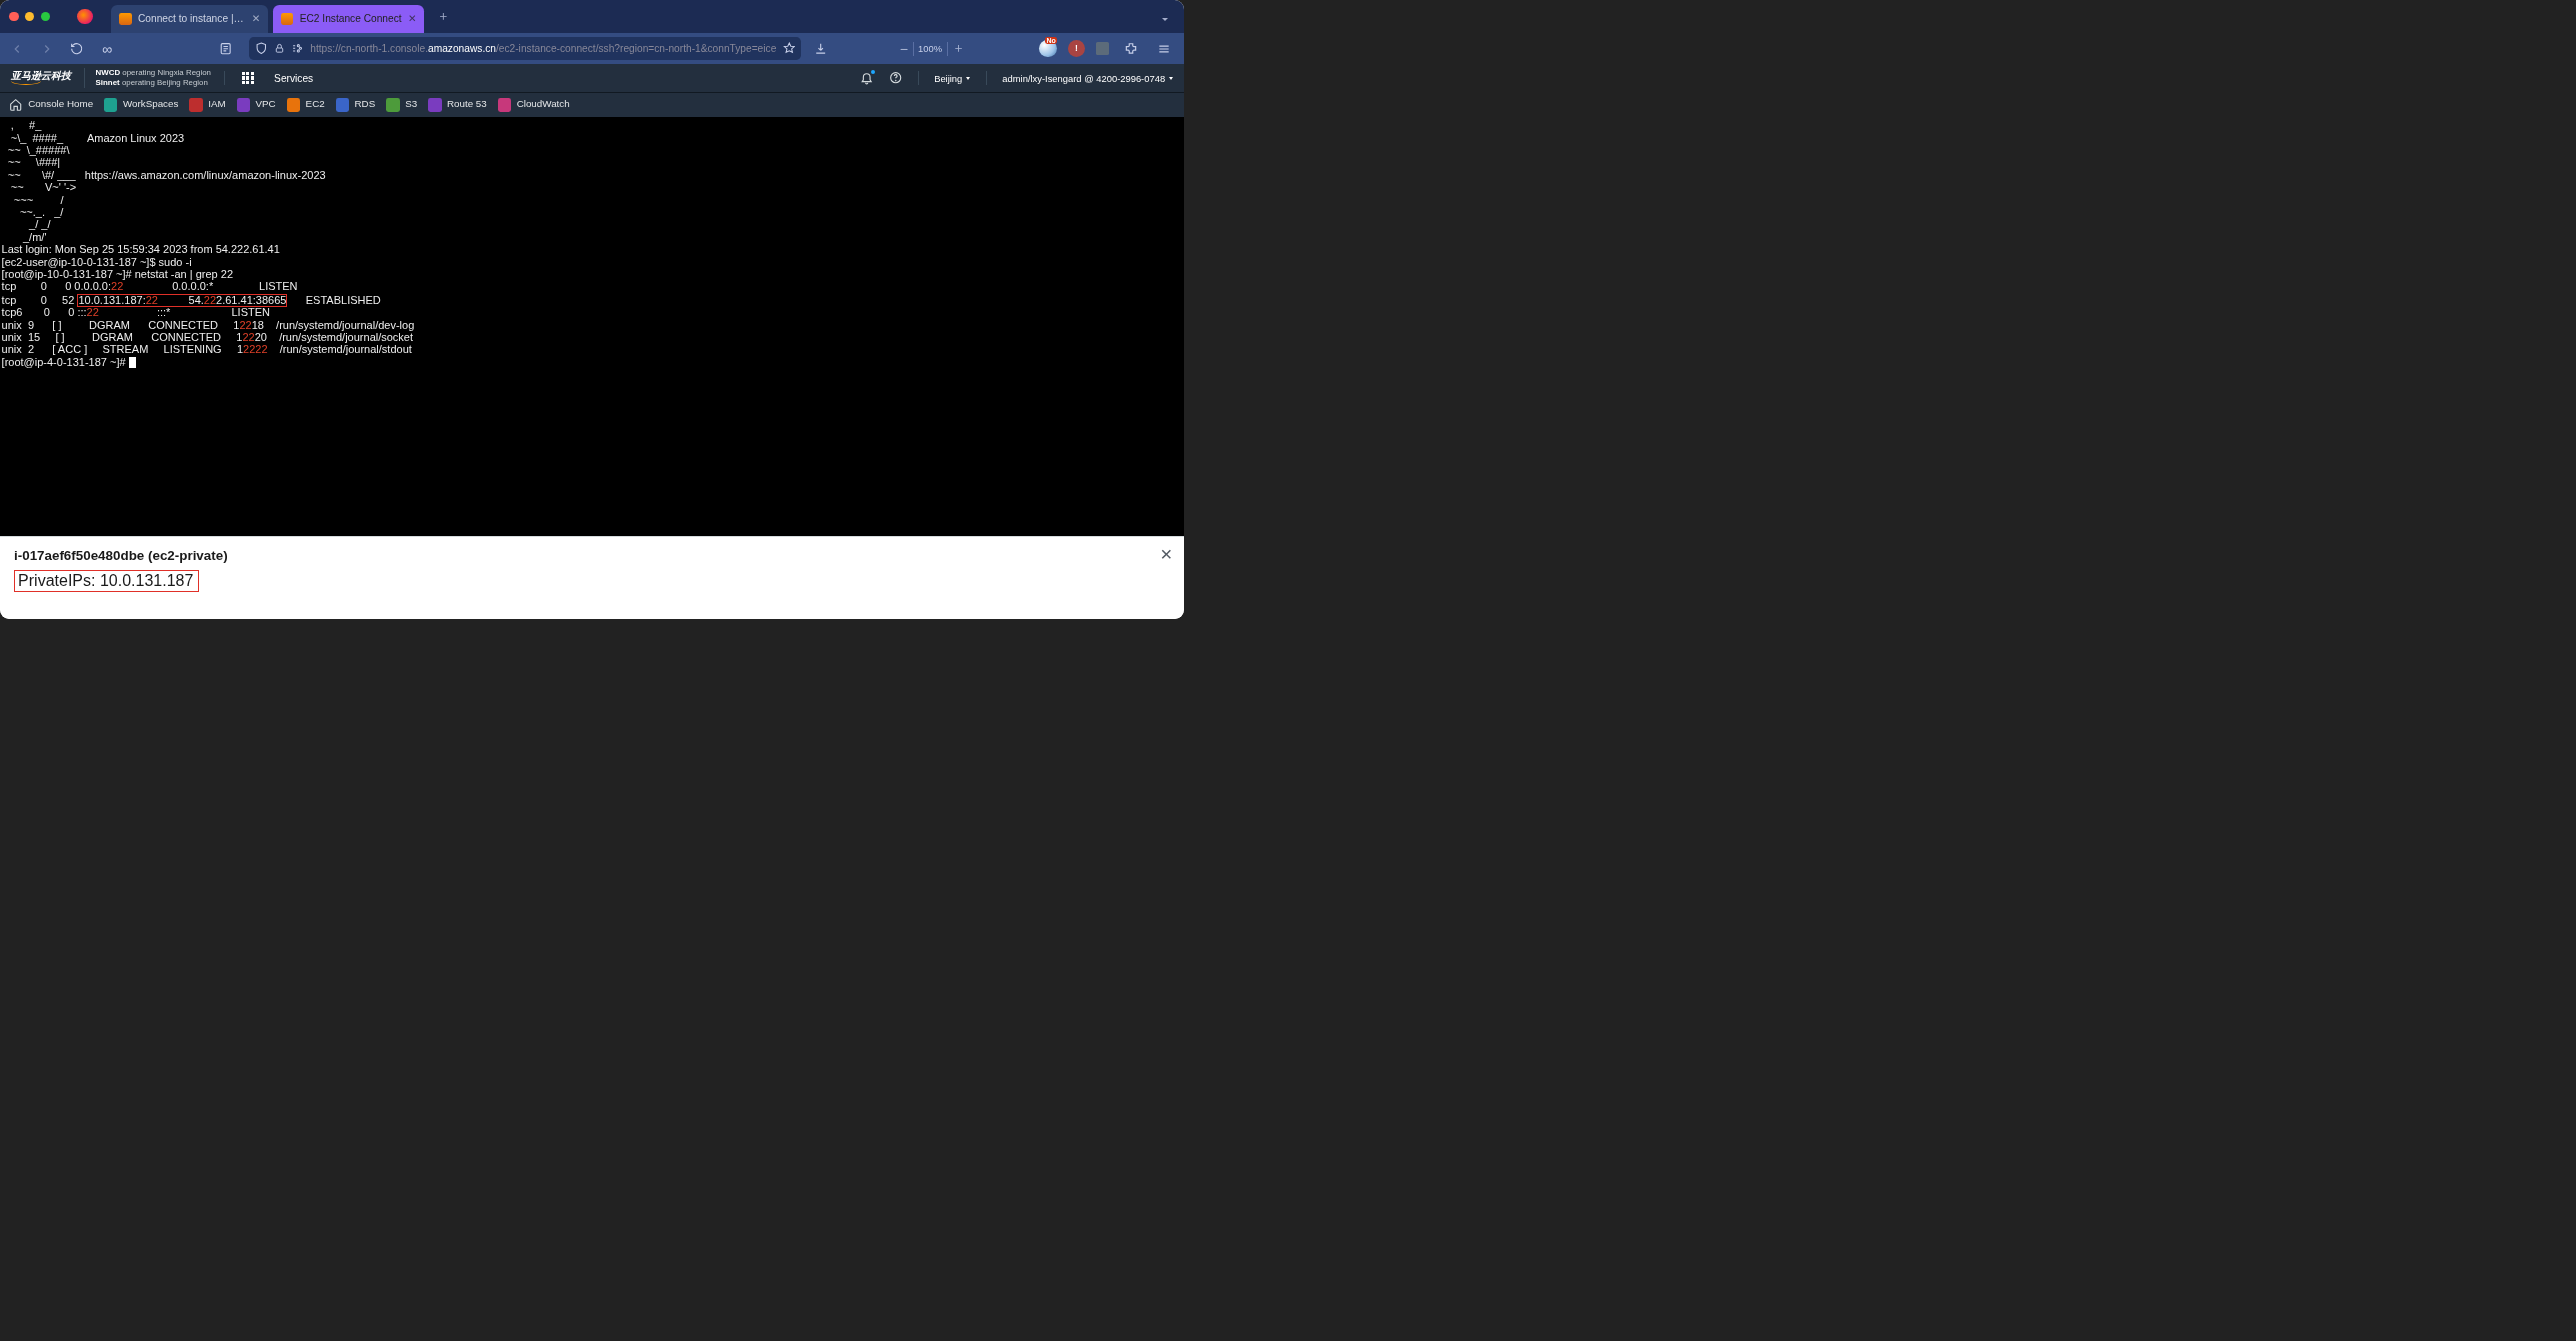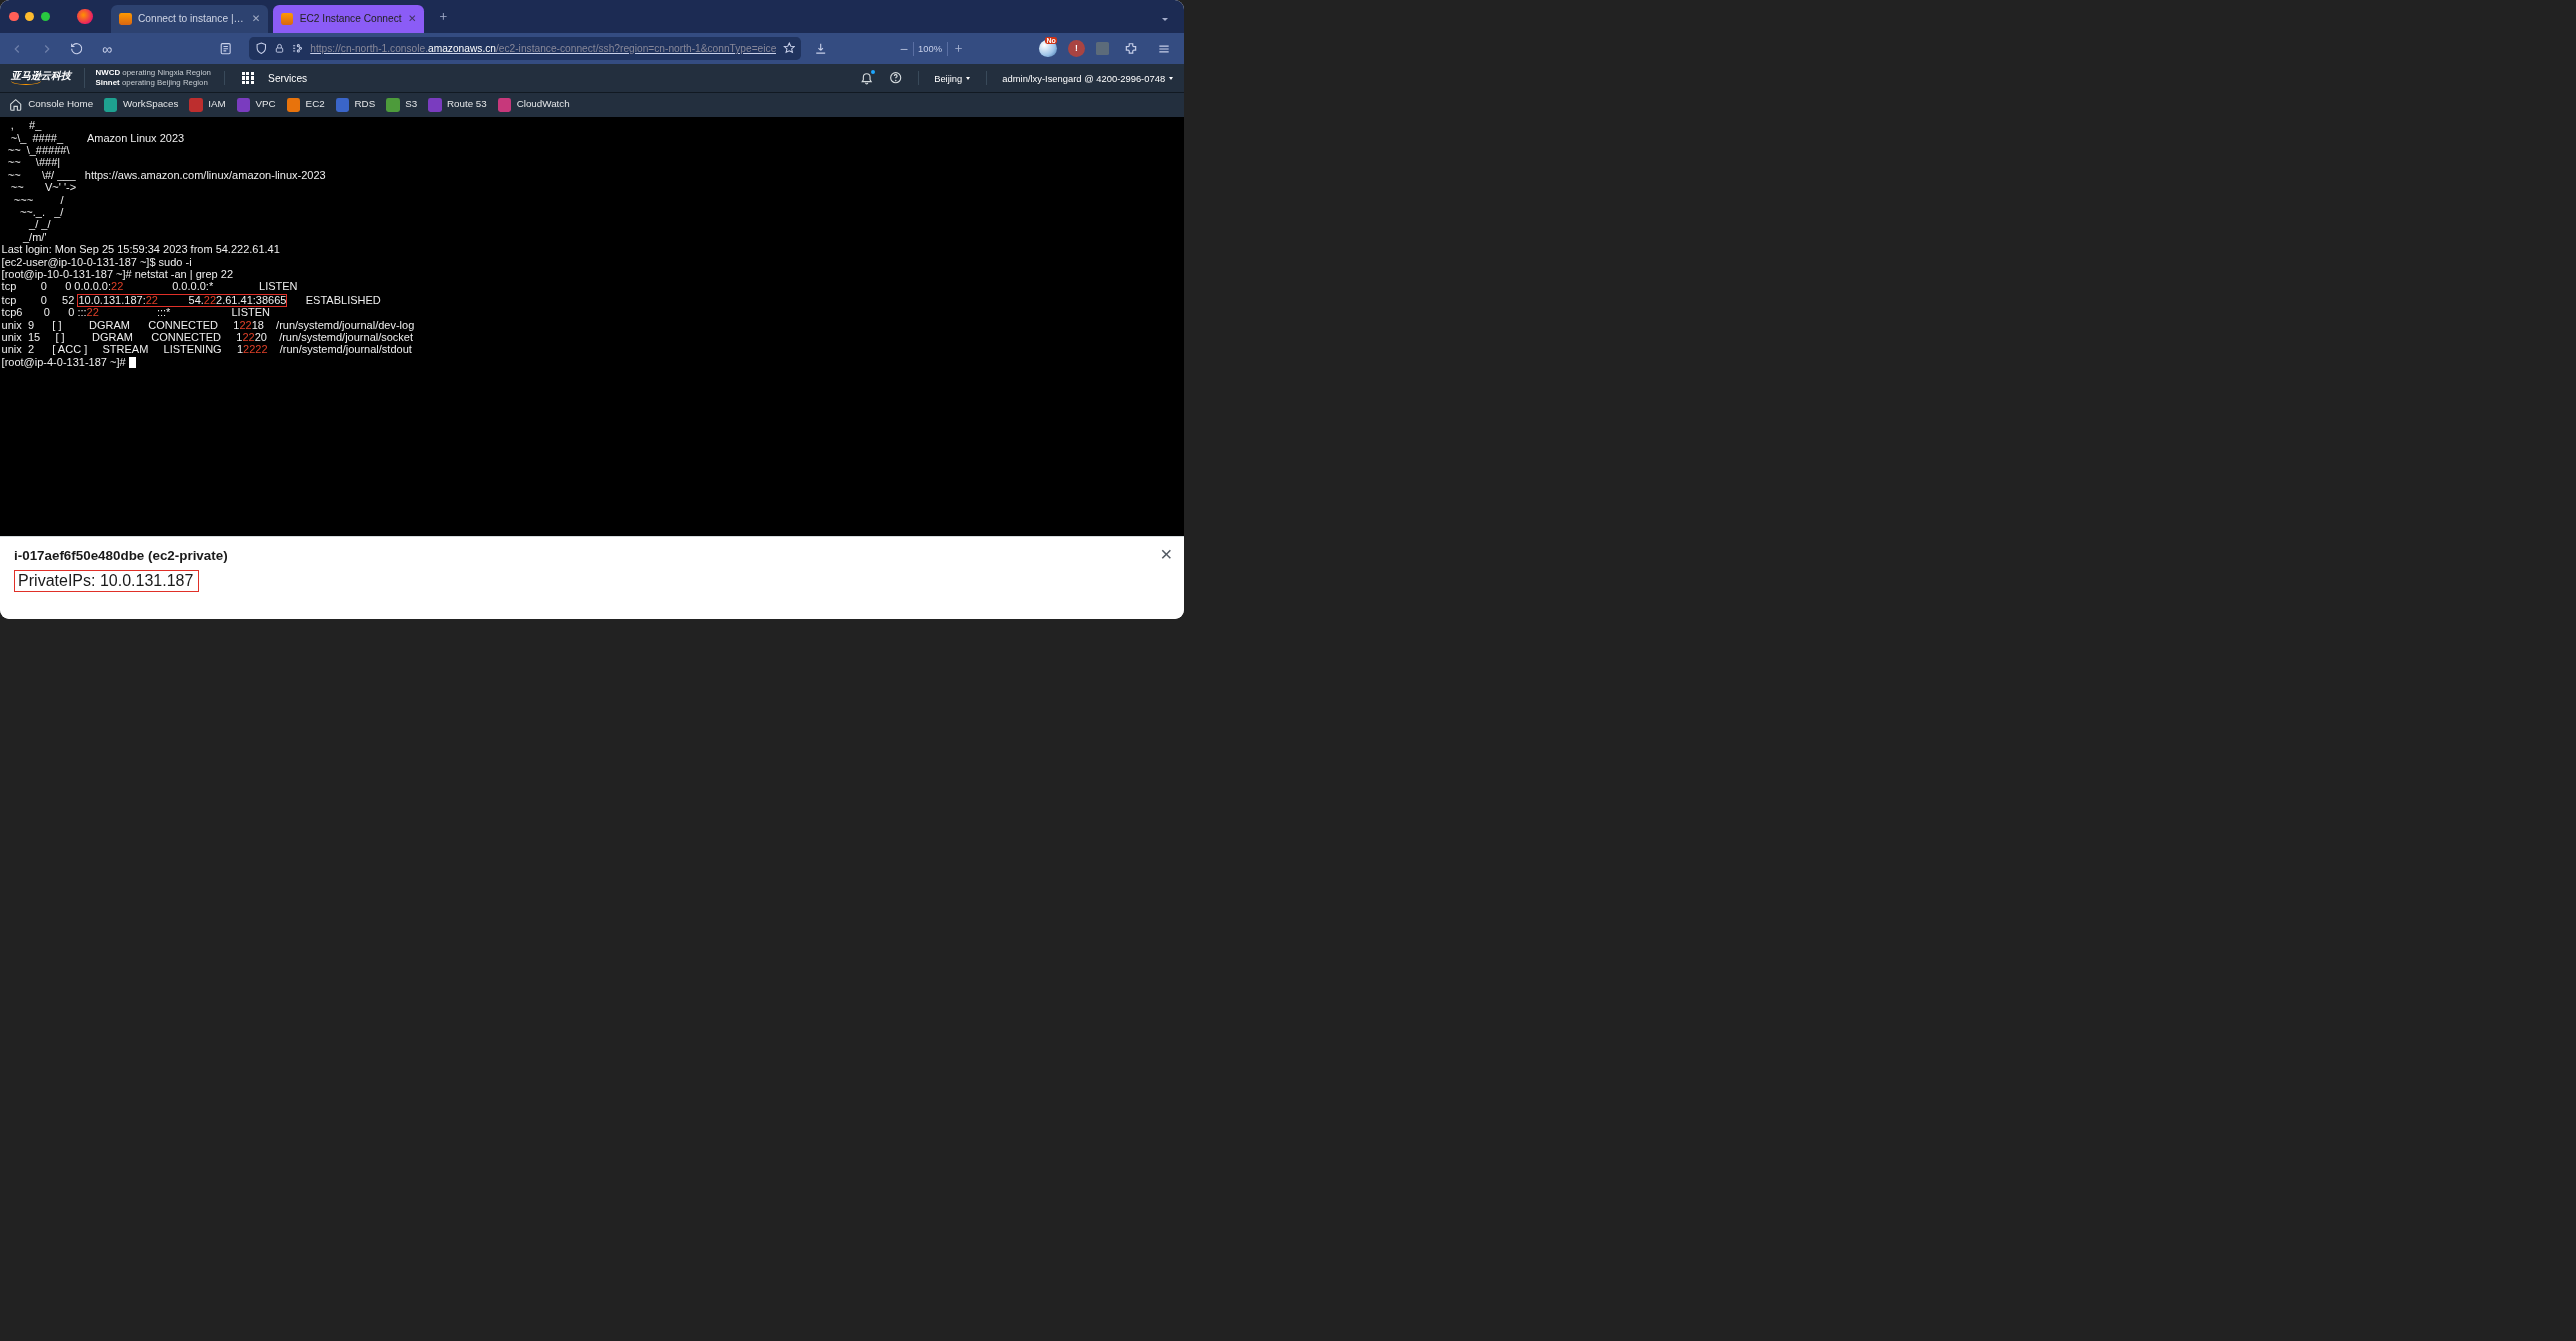--- a/index.html
+++ b/index.html
@@ -32,42 +32,42 @@
   .favicon.aws{background:linear-gradient(180deg,#ff9900,#d86613);}
   .tab-label{white-space:nowrap;overflow:hidden;text-overflow:ellipsis;}
   .tab-x{margin-left:auto;color:inherit;opacity:.7;}
   .newtab,.winmenu{color:#c8d0ea;opacity:.8;padding:0 7.9px;}
   .winmenu{margin-left:auto;margin-right:7.9px;}
 
   
   .ff-toolbar{background:#344c81;height:31px;display:flex;align-items:center;padding:0 6.3px;gap:7.9px;color:#c8d0ea;}
   .ff-btn{width:22px;height:22px;display:flex;align-items:center;justify-content:center;border-radius:3.1px;color:#c8d0ea;}
   .ff-btn.disabled{opacity:.4;}
-  .addressbar{flex:1;height:23.6px;background:var(--addressbg);border-radius:4.7px;display:flex;align-items:center;padding:0 6.3px;gap:6.3px;color:#c8d0ea;font-size:10.2px;max-width:582px;margin:0 auto 0 4.7px;text-decoration:underline;}
+  .addressbar{flex:1;height:23.6px;background:var(--addressbg);border-radius:4.7px;display:flex;align-items:center;padding:0 6.3px;gap:6.3px;color:#c8d0ea;font-size:10.2px;max-width:582px;margin:0 auto 0 4.7px;}
   .address-url{flex:1;white-space:nowrap;overflow:hidden;text-overflow:ellipsis;}
   .address-url .proto{color:#889;}
   .address-url .host{color:#fff;}
   .zoom-group{display:flex;align-items:center;gap:4.7px;font-size:9.4px;}
   .zoom-sep{width:0.8px;height:14px;background:#5a6fa3;}
   .right-icons{display:flex;align-items:center;gap:11px;margin-left:6.3px;margin-right:3.1px;}
   .badge{width:17.3px;height:17.3px;border-radius:50%;display:flex;align-items:center;justify-content:center;font-size:8.6px;font-weight:700;color:#fff;}
   .badge.warn{background:#a94442;}
   .minidisc{width:17.3px;height:17.3px;border-radius:50%;background:radial-gradient(circle at 30% 30%,#fff,#9cc3e8 60%,#3b6ea5);}
   .bot{width:12.6px;height:12.6px;background:#5c6b7a;border-radius:1.6px;}
 
   
   .aws-bar{background:var(--aws-header);height:28px;display:flex;align-items:center;color:#d5dbde;font-size:9.4px;padding:0 11px;gap:12.6px;}
   .aws-logo{color:#fff;font-size:10px;line-height:1;font-style:italic;}
   .aws-logo .cn{font-weight:600;}
   .aws-logo .smile{color:#ff9900;display:block;height:4.7px;border-bottom:1.6px solid #ff9900;border-radius:0 0 60% 60%/0 0 100% 100%;width:30px;margin-top:-0.8px;}
   .aws-partner{border-left:0.8px solid #394a5a;padding-left:11px;line-height:1.25;font-size:7.9px;color:#c5cbd0;}
   .aws-partner b{color:#fff;font-weight:700;}
   .grid9{display:grid;grid-template-columns:repeat(3,3.1px);grid-template-rows:repeat(3,3.1px);gap:1.6px;}
   .grid9 i{background:#fff;display:block;width:3.1px;height:3.1px;}
-  .aws-services{display:flex;align-items:center;gap:14px;font-size:10.2px;color:#fff;margin-left:4.7px;}
+  .aws-services{display:flex;align-items:center;gap:20px;font-size:10.2px;color:#fff;margin-left:4.7px;}
   .aws-right{margin-left:auto;display:flex;align-items:center;gap:15.7px;}
   .aws-right .bell-wrap{position:relative;}
   .bell-dot{position:absolute;top:-1.6px;right:-2.4px;width:4.7px;height:4.7px;border-radius:50%;background:#1ea7ff;}
   .aws-right .region,.aws-right .user{display:flex;align-items:center;gap:3.9px;color:#fff;}
   .vsep{width:0.8px;height:14px;background:#394a5a;}
 
   
   .aws-svc{background:var(--aws-header);height:25px;border-top:0.8px solid #111922;display:flex;align-items:center;gap:11px;padding:0 11px 0 9.4px;font-size:9.8px;color:#e4e6e8;}
   .svc{display:flex;gap:5.5px;}
   .svc-ico{width:13.4px;height:13.4px;border-radius:2.4px;} .c-ws{background:#1ea190;} .c-iam{background:#bd2e2e;} .c-vpc{background:#7a3cbf;} .c-ec2{background:#e8730c;} .c-rds{background:#3a65c9;} .c-s3{background:#4d9b3b;} .c-r53{background:#7a3cbf;} .c-cw{background:#c7387b;}

